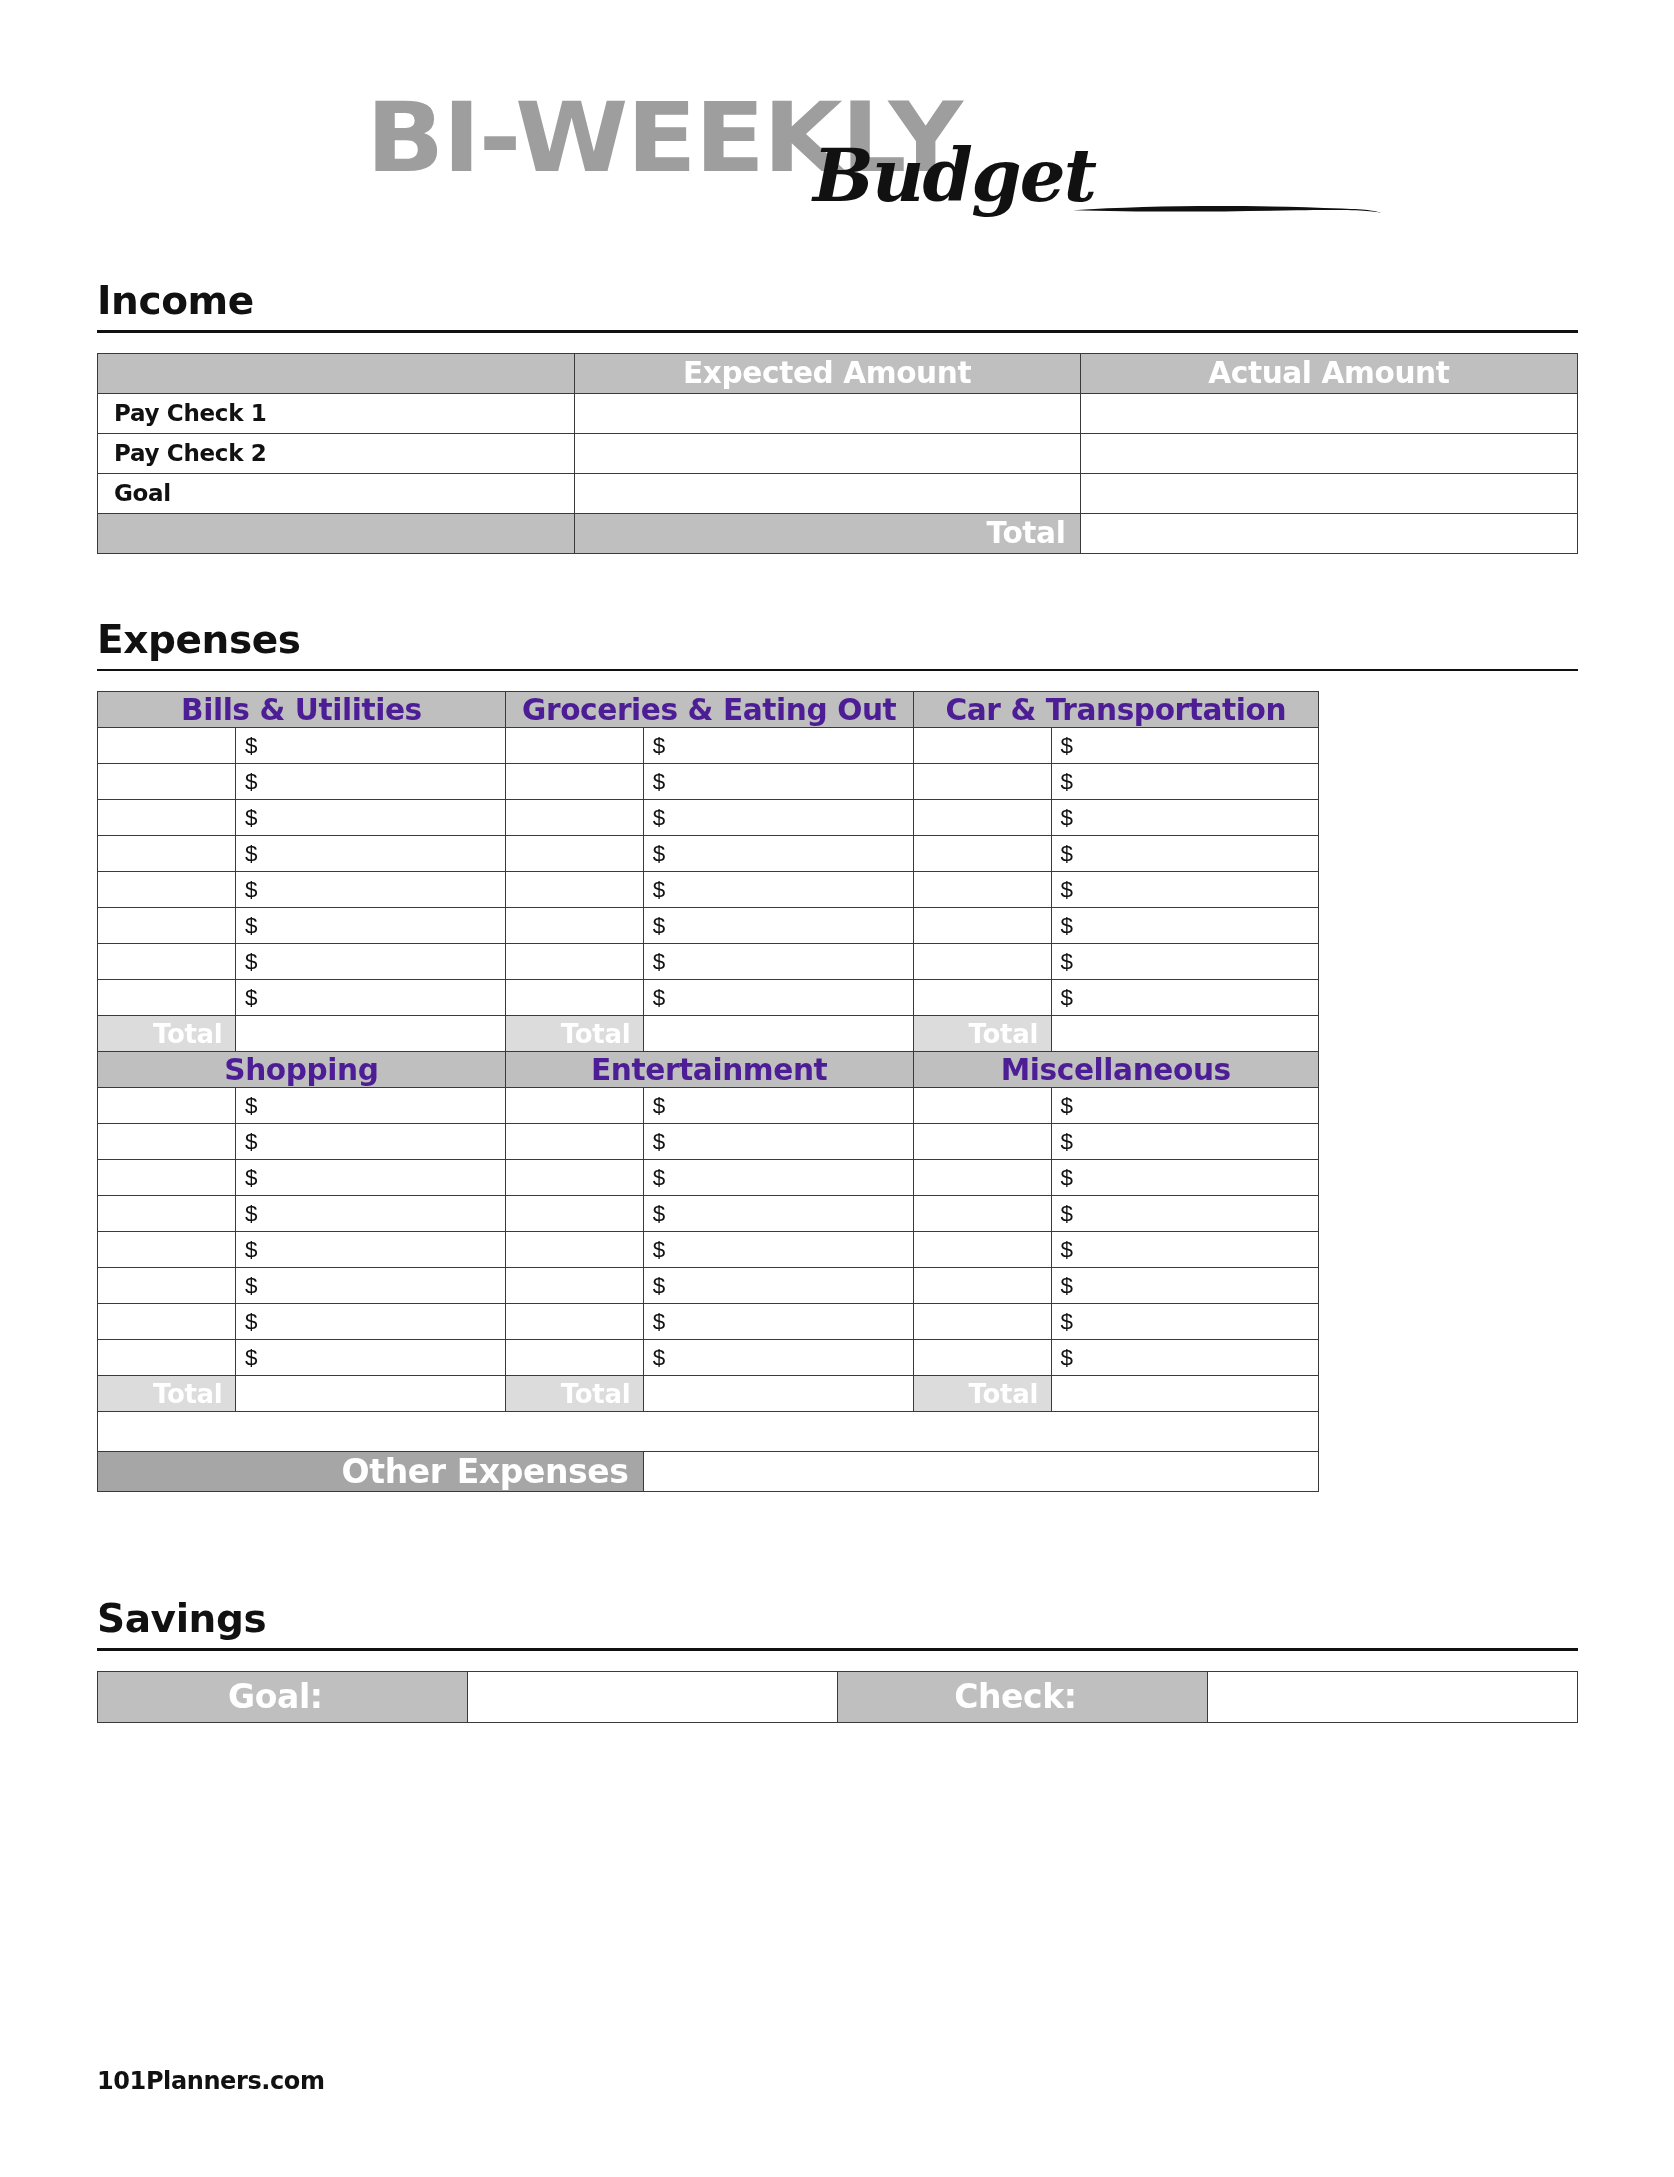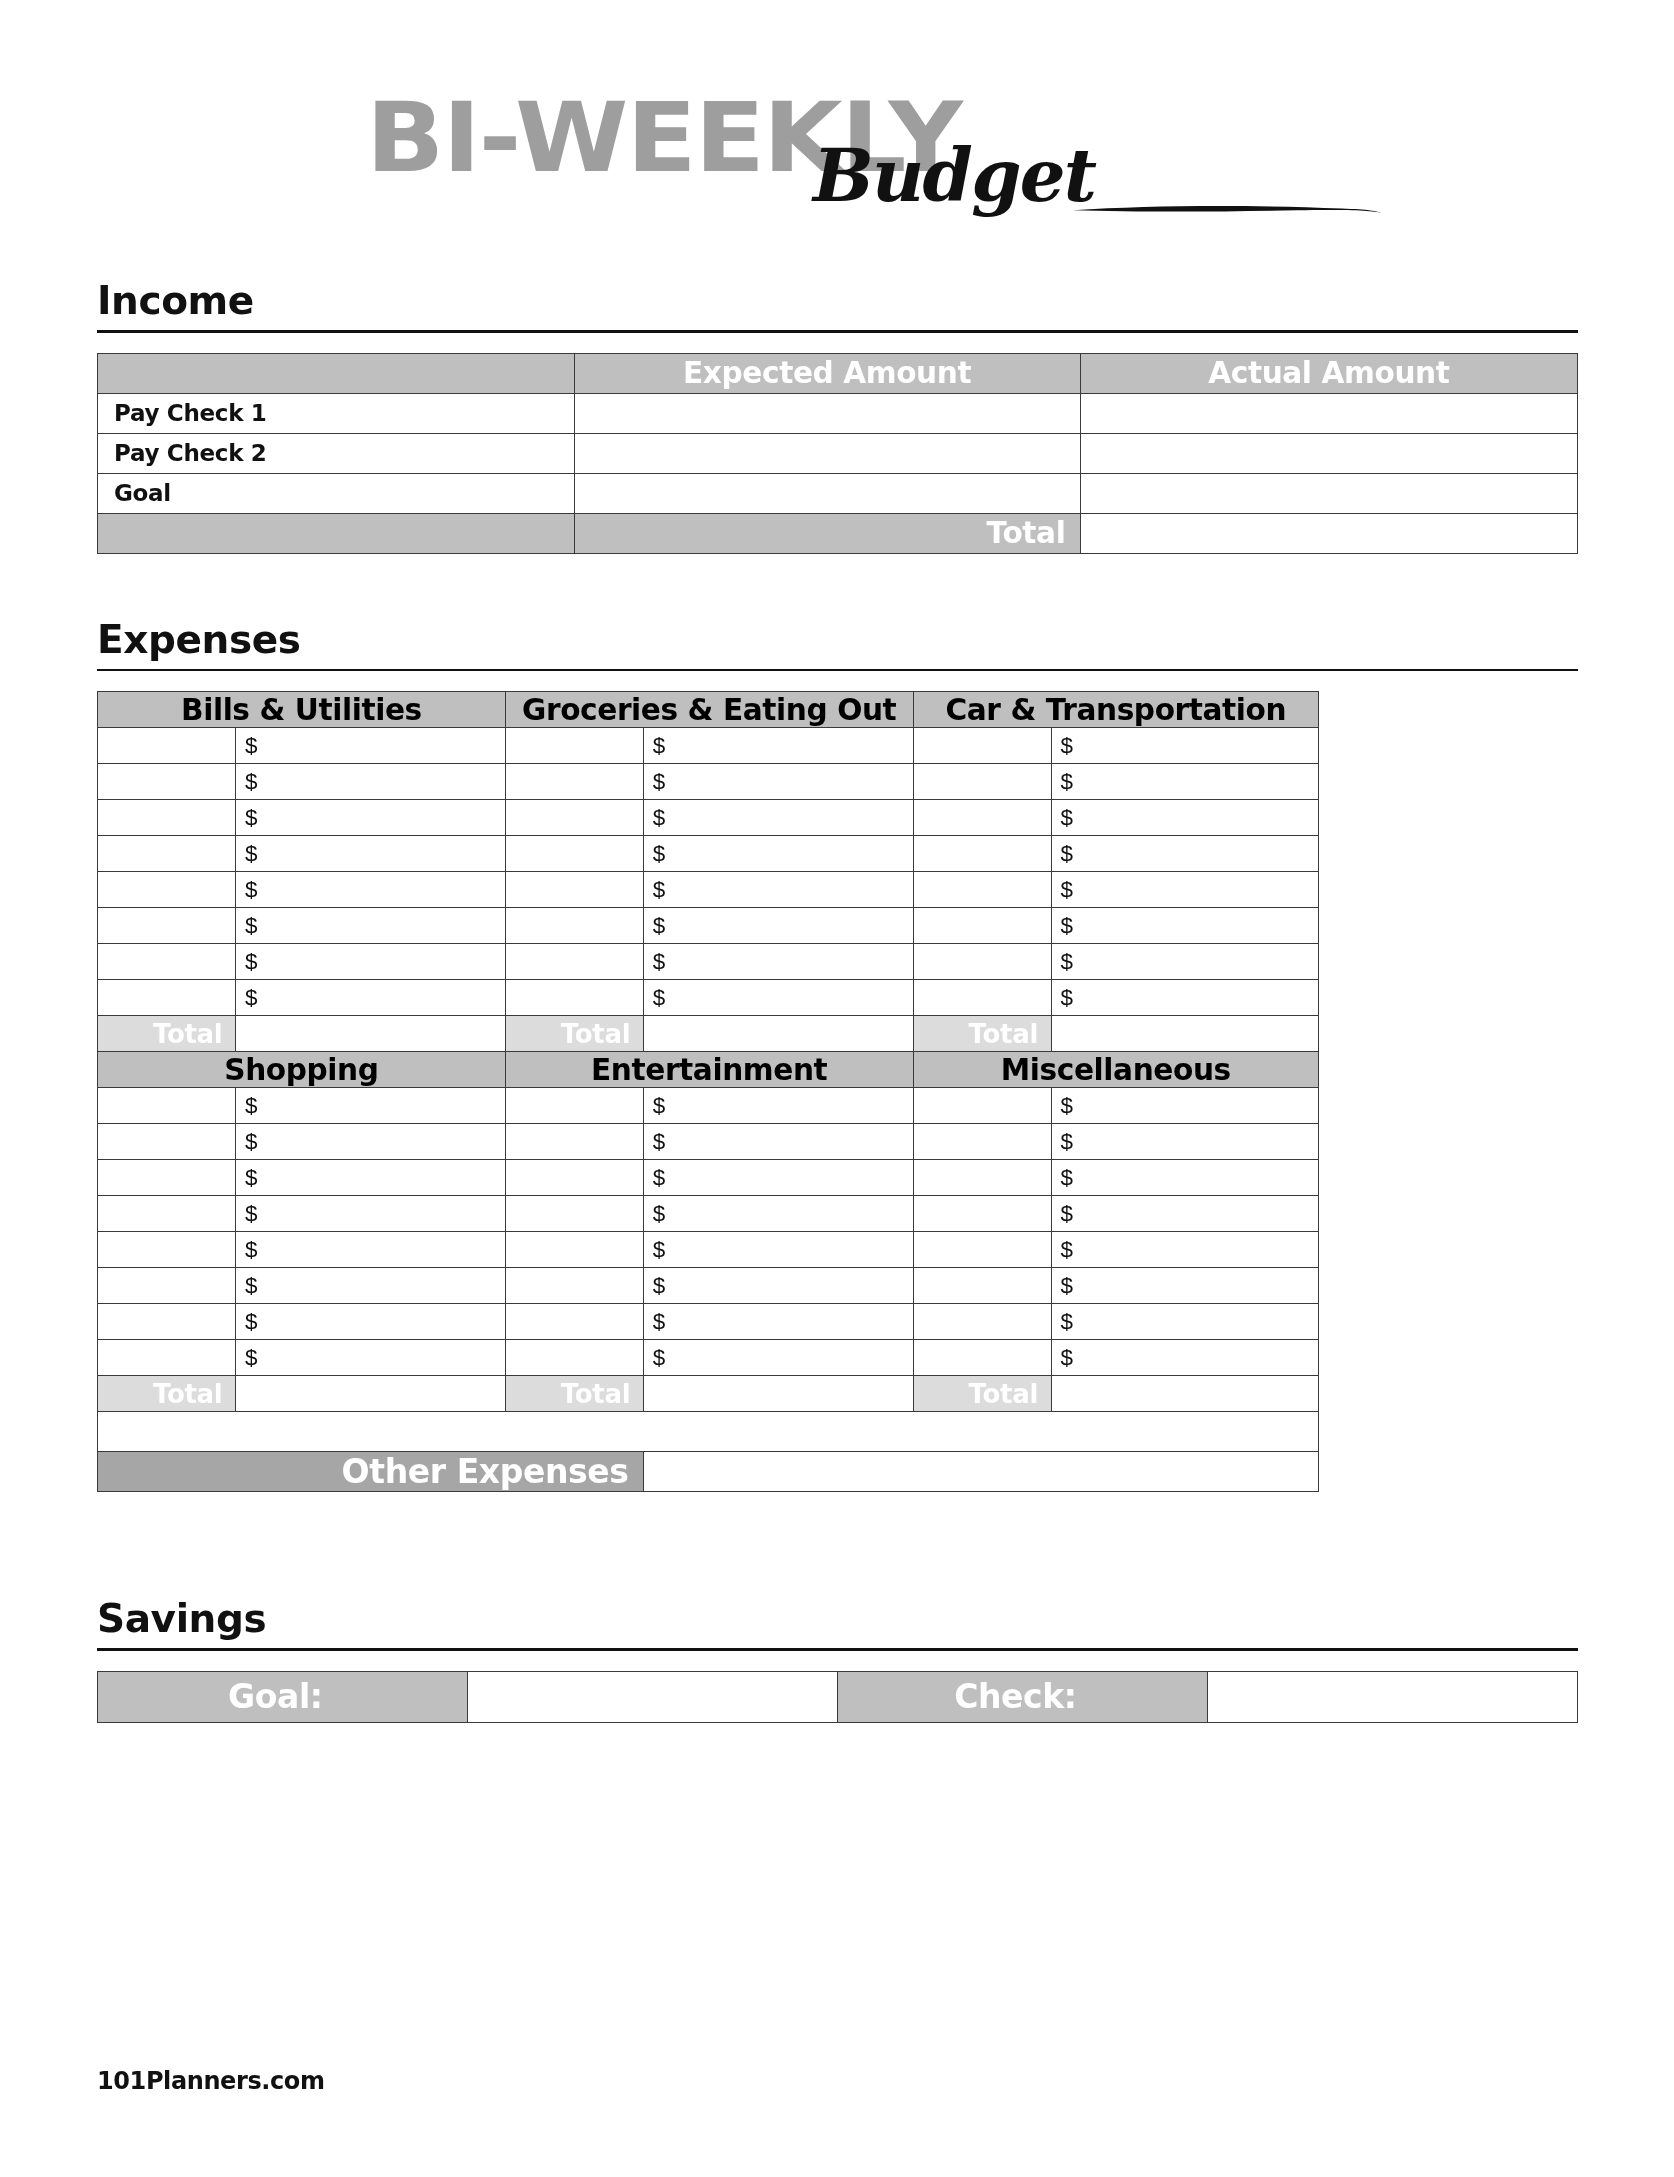--- a/index.html
+++ b/index.html
@@ -124,21 +124,21 @@
 
   
   .income-table { margin-bottom: 63px; border-radius: 25px; }
   .income-table td { height: 39px; }
 
   
   .expenses-wrap { width: 1222px; }
   .exp-table td { height: 35px; }
   .cat-hdr {
     background: #bfbfbf;
-    color: #000000;
+    color: #4c1d95;
     font-family: "DejaVu Sans", sans-serif;
     font-weight: 700;
     font-size: 29.6px;
     text-align: center;
     letter-spacing: -0.4px;
     height: 45px;
   }
   .dollar {
     font-family: "Liberation Sans", sans-serif;
     font-size: 22.4px;

